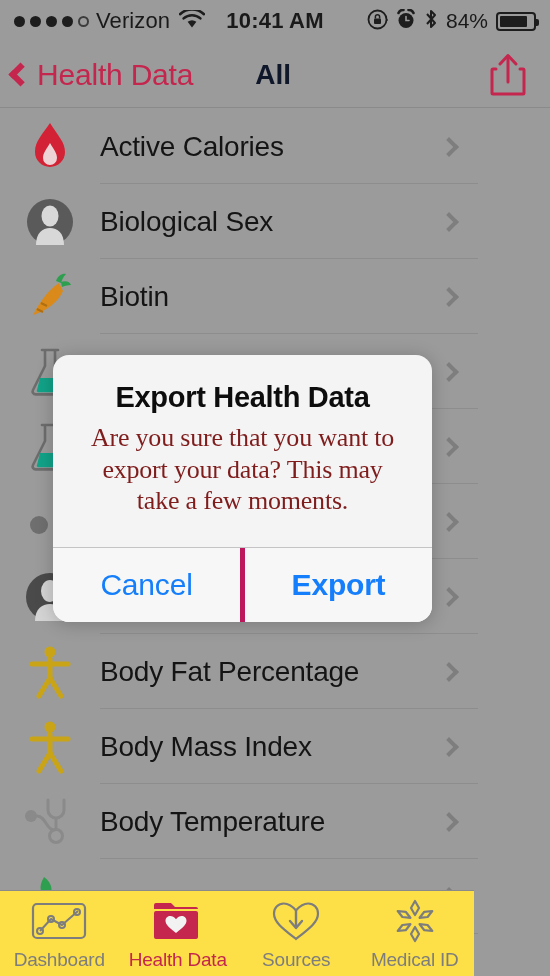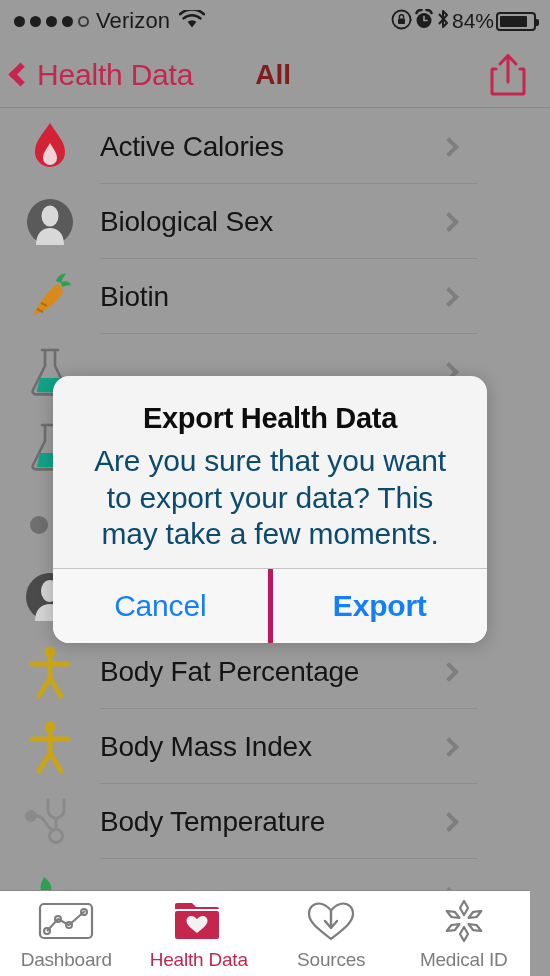--- a/index.html
+++ b/index.html
@@ -31,21 +31,21 @@
   .dot.hollow { background:transparent; border:2px solid #3c3c3c; }
   .carrier { font-size:22px; font-weight:400; letter-spacing:.1px; }
   .wifi { margin-left:2px; }
   .sb-center {
     position:absolute; left:0; right:0;
     text-align:center;
     font-size:22px; font-weight:700; letter-spacing:.2px;
     pointer-events:none;
   }
   .sb-right {
-    margin-left:auto; display:flex; align-items:center; gap:2px;
+    margin-left:auto; display:flex; align-items:center; gap:8px;
     position:relative; z-index:2;
   }
   .batt-pct { font-size:21px; font-weight:400; }
   .batt {
     width:40px; height:19px;
     border:2px solid #1d1d1d; border-radius:4px;
     position:relative; display:flex; align-items:center;
     padding:2px;
   }
   .batt:after {
@@ -68,21 +68,21 @@
   }
   .chev-back {
     width:17px; height:17px;
     border-left:6px solid #c4264e;
     border-bottom:6px solid #c4264e;
     transform:rotate(45deg);
     margin-right:2px;
   }
   #back-label { font-size:30px; color:#c4264e; letter-spacing:-.2px; }
   #nav-title {
-    font-size:28px; font-weight:700; color:#7f1d1d;
+    font-size:28px; font-weight:700; color:#0f172a;
     margin-left:62px;
   }
   #share-btn {
     margin-left:auto; margin-right:22px;
     cursor:pointer; display:flex;
   }
 
   
   #list {
     position:absolute; top:109px; left:0;
@@ -119,62 +119,63 @@
   }
 
   
   #alert-backdrop {
     position:absolute; inset:0;
     background:rgba(0,0,0,0.0);
   }
   #alert {
     position:absolute;
     left:53px; top:355px;
-    width:434px; height:267px;
+    width:379px; height:267px;
     background:#f4f4f4;
     border-radius:16px;
     box-shadow:0 2px 18px rgba(0,0,0,.22);
     overflow:hidden;
-    display:flex; flex-direction:column;margin-top:21px;
+    display:flex; flex-direction:column;
   }
   #alert-body {
     flex:1;
     padding:26px 30px 10px;
     text-align:center;
   }
   #alert-title {
     font-size:29px; font-weight:700; color:#0d0d0d;
     letter-spacing:-.3px;
     margin-bottom:8px;
   }
   #alert-message {
-    font-size:30px; color:#0c4a6e; line-height:1.22;
+    font-size:26px; color:#7f1d1d; line-height:1.22;
     letter-spacing:-.2px;
+    font-family:Liberation Serif, serif;
   }
   #alert-actions {
     display:flex; height:75px;
     border-top:1px solid #c4c4c4;
   }
   .alert-btn {
     flex:1;
     display:flex; align-items:center; justify-content:center;
     font-size:30px; color:#157efb;
     background:#f7f7f7;
     cursor:pointer;
     letter-spacing:-.2px;
     text-align:center;
   }
   .alert-btn.primary { font-weight:700; }
   .alert-btn + .alert-btn { border-left:5px solid #be185d; }
 
   
   #tabbar {
     position:absolute; bottom:0; left:0;
-    width:530px; height:86px;
-    background:#ffffff;
+    width:474px; height:86px;
+    background:#fde047;
     border-top:1px solid #8a8a8a;
     display:flex;
   }
   .tab {
     flex:1;
     display:flex; flex-direction:column;
     align-items:center; justify-content:center;
     gap:4px; cursor:pointer;
   }
   .tab-icon { height:48px; display:flex; align-items:center; justify-content:center; }
@@ -198,20 +199,21 @@
       <span class="carrier">Verizon</span>
       <span class="wifi">
         <svg width="26" height="19" viewBox="0 0 26 19">
           <path d="M13 17.5 L8.6 11.8 A7.4 7.4 0 0 1 17.4 11.8 Z" fill="#1d1d1d"></path>
           <path d="M4.6 8.4 A12.6 12.6 0 0 1 21.4 8.4" stroke="#1d1d1d" stroke-width="2.6" fill="none" stroke-linecap="round"></path>
           <path d="M1 4.2 A17.6 17.6 0 0 1 25 4.2" stroke="#1d1d1d" stroke-width="2.6" fill="none" stroke-linecap="round"></path>
         </svg>
       </span>
     </div>
 
+    <div class="sb-center">10:41 AM</div>
 
     <div class="sb-right">
       <span>
         <svg width="21" height="21" viewBox="0 0 21 21">
           <circle cx="10.5" cy="10.5" r="9" stroke="#1d1d1d" stroke-width="1.8" fill="none"></circle>
           <rect x="7" y="9.5" width="7" height="5.5" rx="1" fill="#1d1d1d"></rect>
           <path d="M8.4 9.5 V7.8 a2.1 2.1 0 0 1 4.2 0 V9.5" stroke="#1d1d1d" stroke-width="1.5" fill="none"></path>
           <path d="M19 9.5 l2.5 1.5 -2.5 1.5 Z" fill="#1d1d1d"></path>
         </svg>
       </span>

